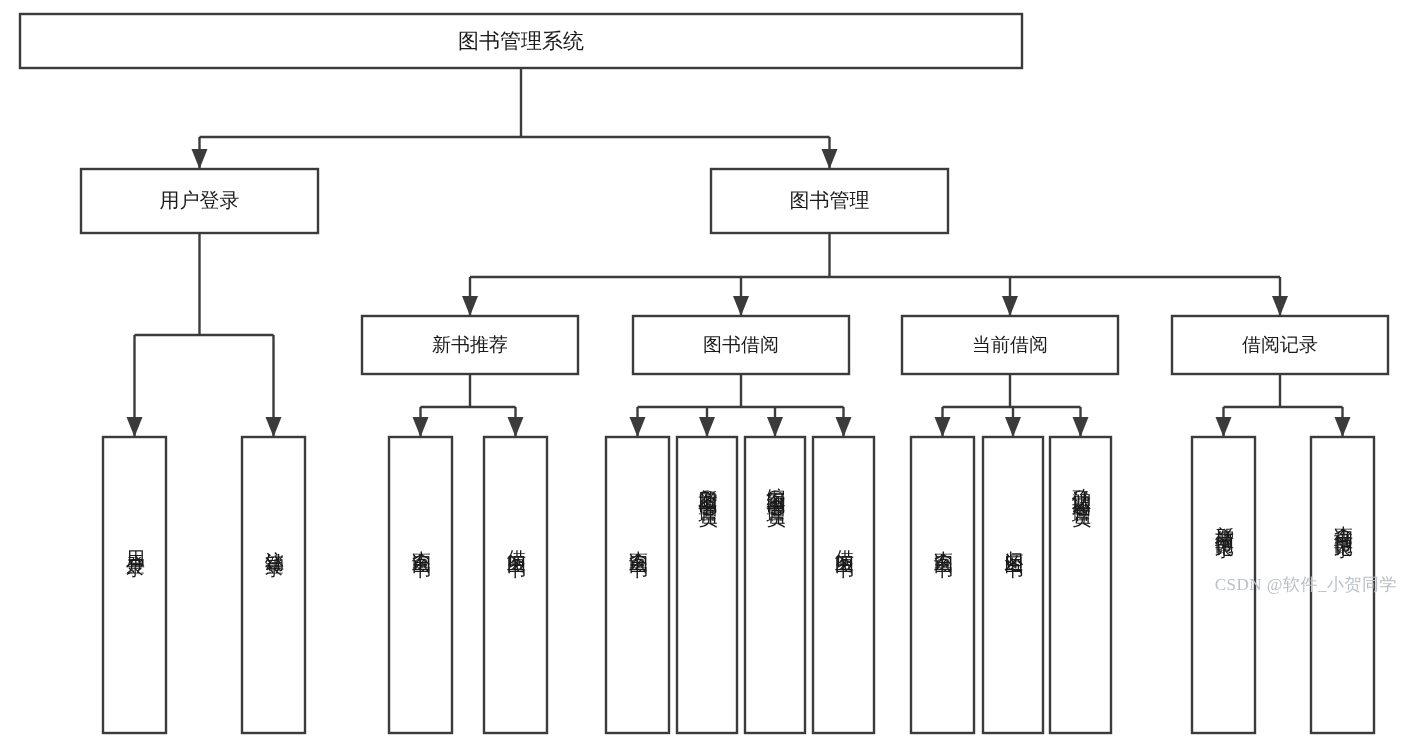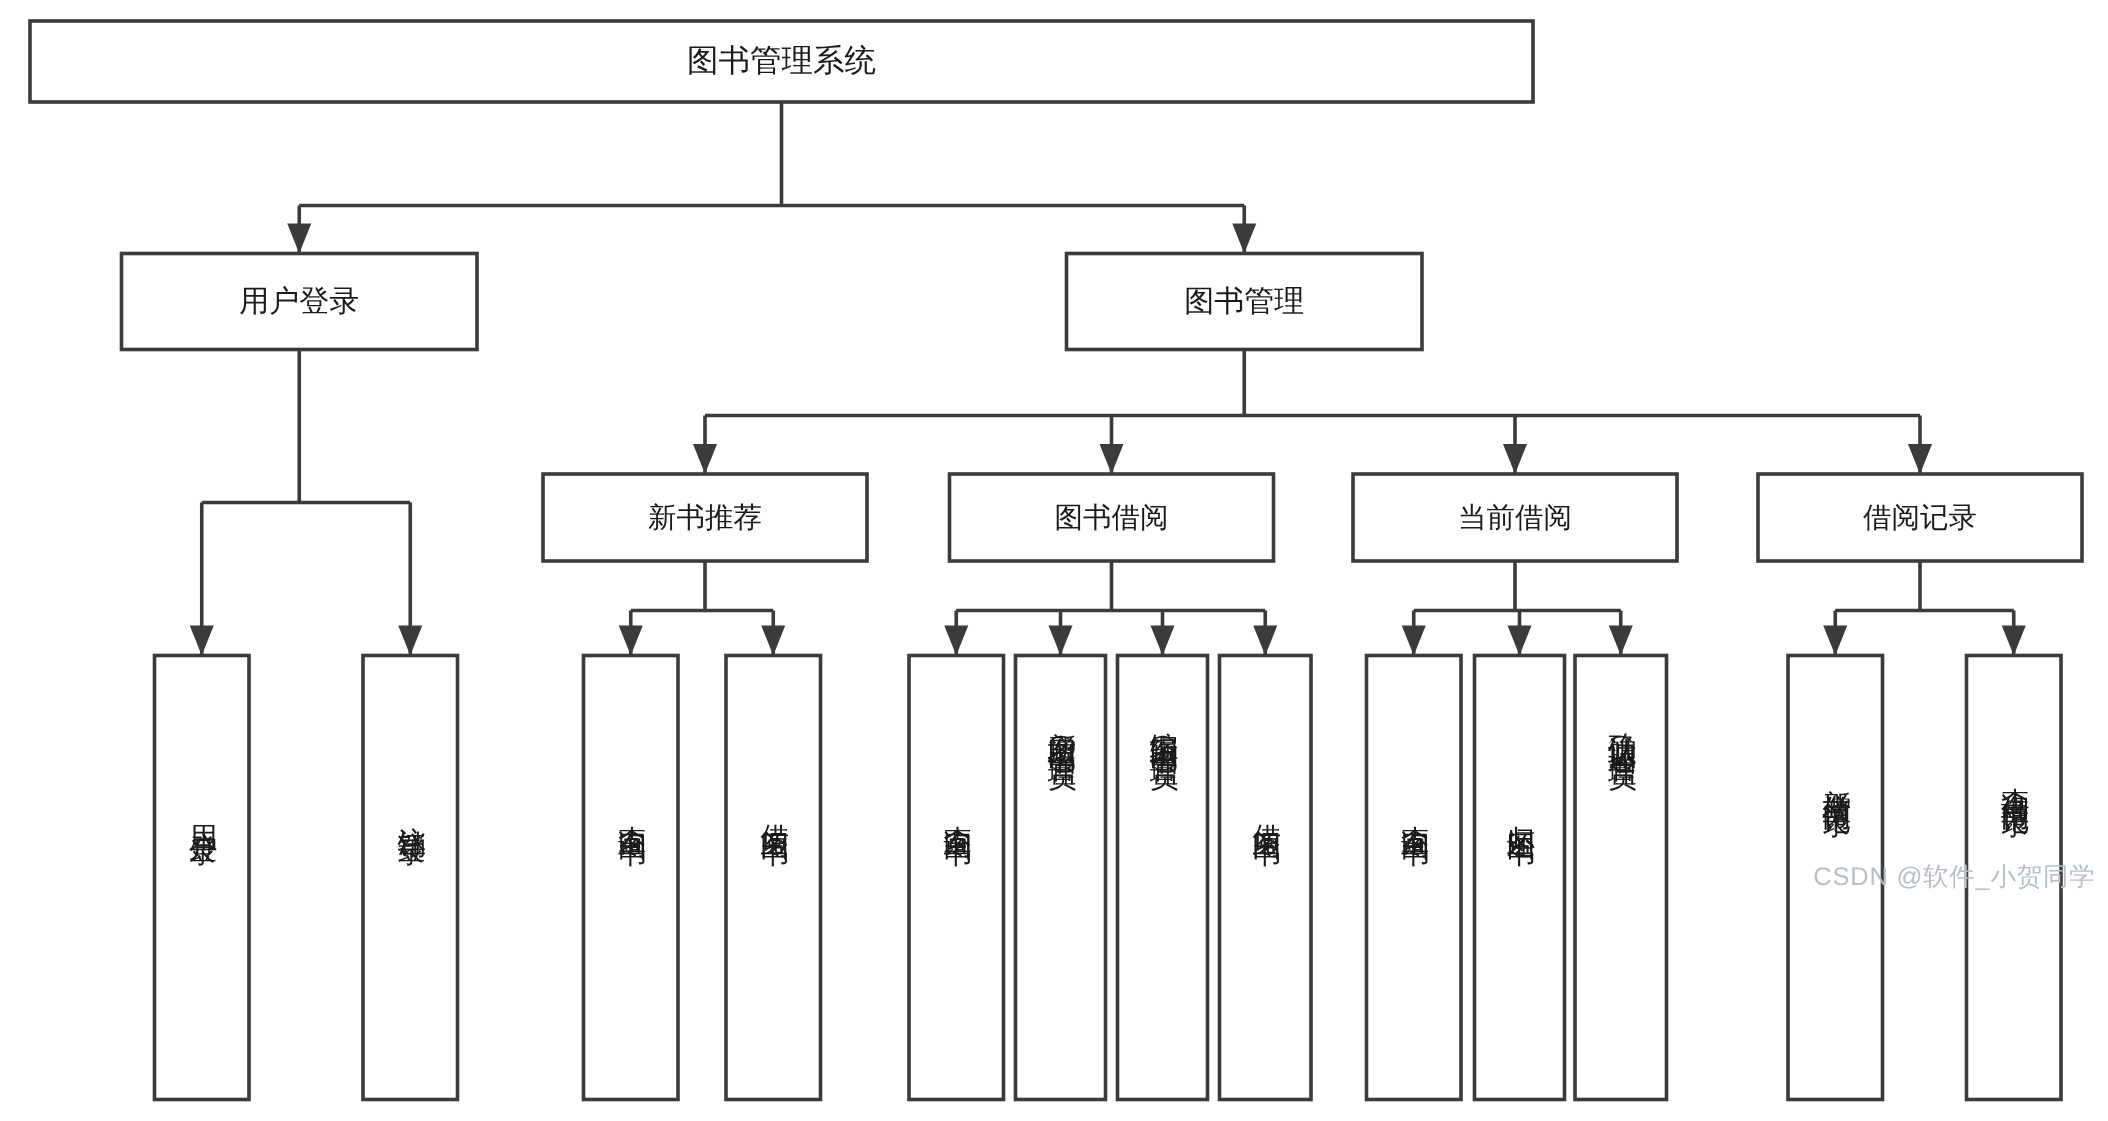--- a/index.html
+++ b/index.html
@@ -53,21 +53,21 @@
     stroke-linecap: butt;
   }
   .arrow-head {
     fill: #3b3b3b;
     stroke: none;
   }
   .watermark {
     position: absolute;
     right: 8px;
     bottom: 6px;
-    font-family: Liberation Sans, sans-serif;
+    font-family: Liberation Serif, serif;
     font-size: 17px;
     color: #b9bfc6;
     letter-spacing: 0.5px;
     white-space: nowrap;
     user-select: none;
   }
 </style>
 </head>
 <body>
 

